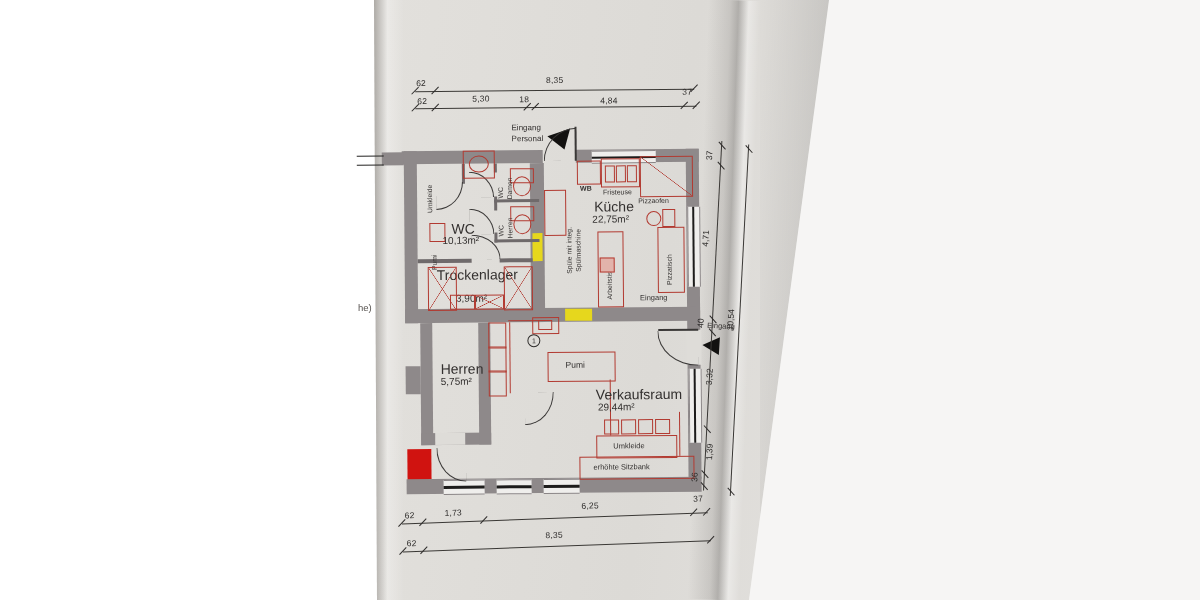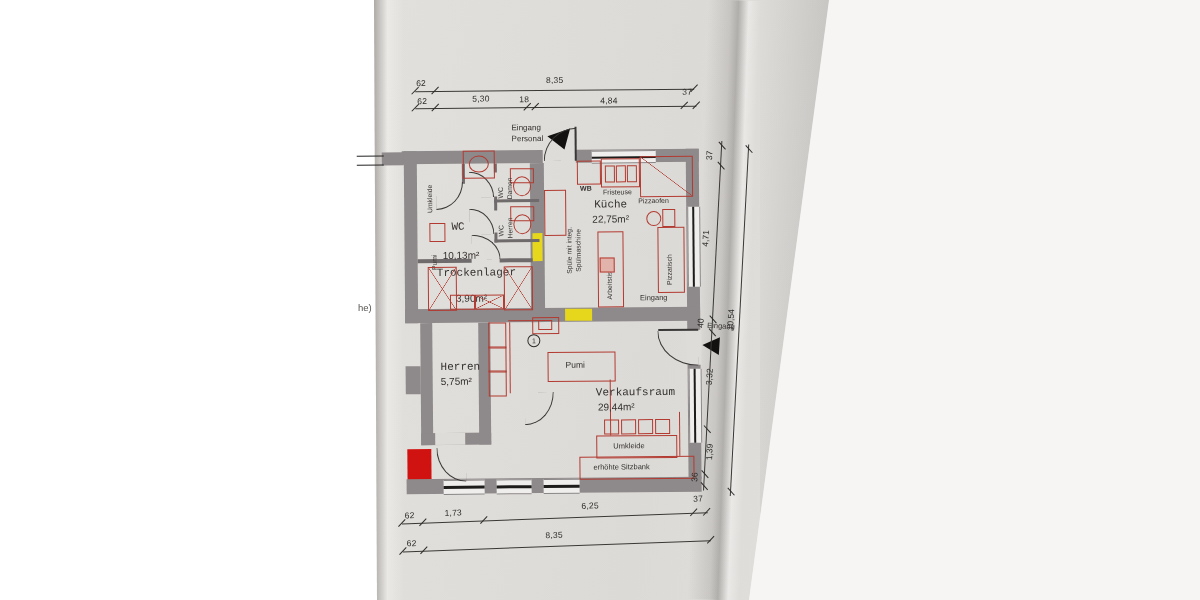--- a/index.html
+++ b/index.html
@@ -36,21 +36,21 @@
   .arcBL{border-bottom-width:1.3px;border-left-width:1.3px;border-bottom-left-radius:100% 100%;}
   .arcBR{border-bottom-width:1.3px;border-right-width:1.3px;border-bottom-right-radius:100% 100%;}
   
   .dl{position:absolute;height:1.1px;background:#3a3835;}
   .dlv{position:absolute;width:1.1px;background:#3a3835;}
   .tk{position:absolute;width:10px;height:1.2px;background:#2e2c2b;transform:rotate(-45deg);}
   .dim{position:absolute;font-size:8.5px;letter-spacing:.2px;color:#2e2c2b;white-space:nowrap;}
   .vdim{position:absolute;font-size:8.5px;color:#2e2c2b;white-space:nowrap;transform:rotate(-90deg);transform-origin:center;}
   
   .t{position:absolute;white-space:nowrap;color:#33302f;}
-  .room{font-size:11px;font-family:Liberation Mono, monospace;}
+  .room{font-size:14px;}
   .area{font-size:10px;}
   .sm{font-size:7px;}
   .vt{position:absolute;white-space:nowrap;color:#33302f;font-size:6.8px;
       writing-mode:vertical-rl;transform:rotate(180deg);}
   .tri{position:absolute;width:0;height:0;}
   .circ1{position:absolute;width:11px;height:11px;border:1px solid #2e2c2b;border-radius:50%;
          font-size:7px;text-align:center;line-height:11px;color:#2e2c2b;}
   .oval{position:absolute;border:1px solid #b23a31;border-radius:50%;}
 </style>
 </head>
@@ -152,21 +152,21 @@
     <div class="r" style="left:430px;top:222px;width:14px;height:17px;"></div>
 
     <span class="vt" style="left:427px;top:166px;height:46px;">Umkleide</span>
     <span class="vt" style="left:498px;top:172px;height:26px;">WC</span>
     <span class="vt" style="left:507px;top:167px;height:32px;">Damen</span>
     <span class="vt" style="left:498px;top:210px;height:26px;">WC</span>
     <span class="vt" style="left:507px;top:205px;height:33px;">Herren</span>
     <span class="vt" style="left:431px;top:243px;height:26px;">Pumi</span>
 
     <span class="t room" style="left:452px;top:220px;">WC</span>
-    <span class="t area" style="left:443px;top:234px;margin-top:15px;">10,13m²</span>
+    <span class="t area" style="left:443px;top:234px;">10,13m²</span>
 
     <span class="t room" style="left:437px;top:266px;">Trockenlager</span>
     <span class="t area" style="left:456px;top:276px;margin-top:16px;">3,90m²</span>
     <div class="xbox" style="left:428px;top:266px;width:27px;height:42px;"></div>
     <div class="xbox" style="left:504px;top:266px;width:27px;height:42px;"></div>
     <div class="r" style="left:450px;top:294px;width:23px;height:13px;"></div>
     <div class="xbox" style="left:475px;top:294px;width:27px;height:13px;"></div>
 
     <div class="r" style="left:545px;top:190px;width:20px;height:44px;"></div>
     <span class="vt" style="left:566px;top:186px;height:88px;">Spüle mit integ.</span>

